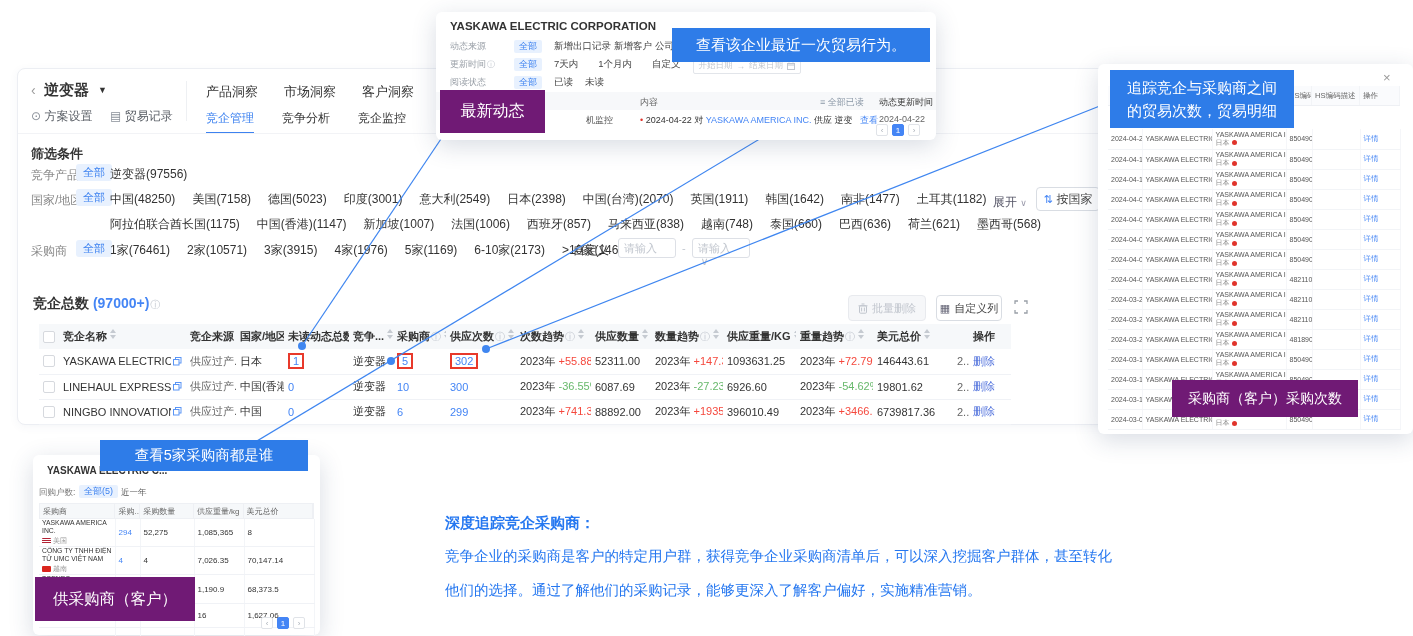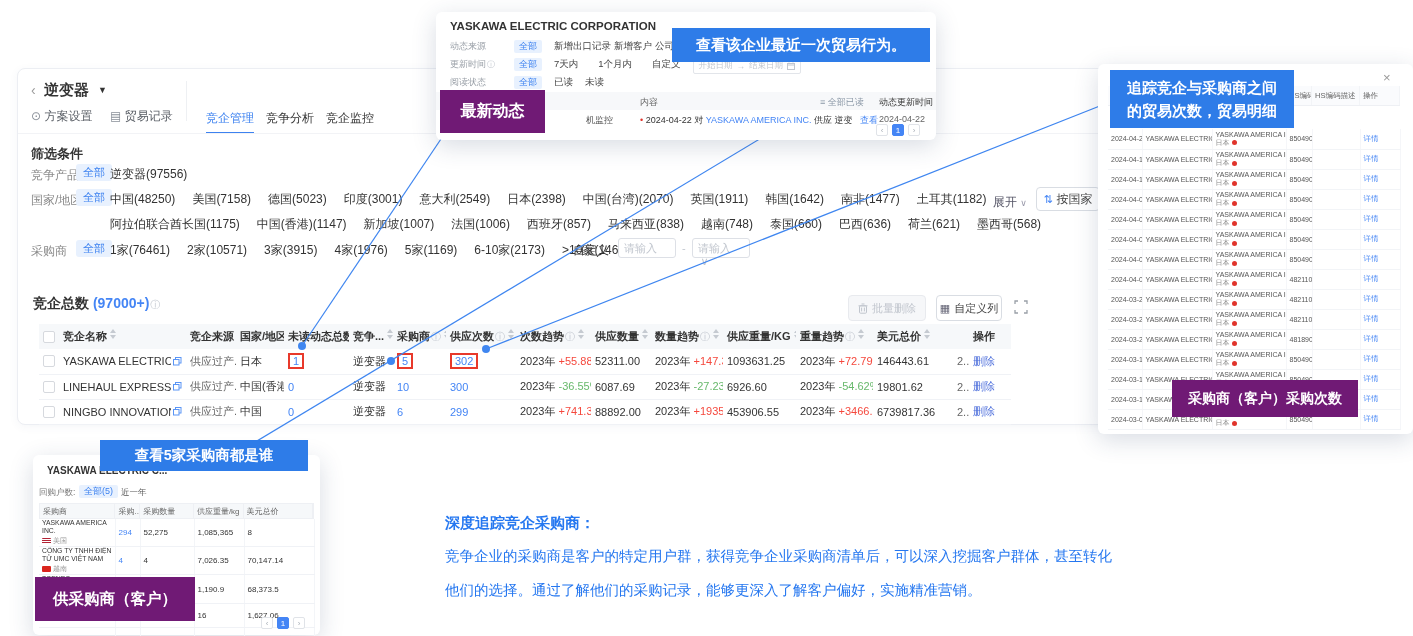--- a/index.html
+++ b/index.html
@@ -1,20 +1,20 @@
 <!DOCTYPE html>
 <html><head>
 <meta charset="utf-8">
 <style>
 *{margin:0;padding:0;box-sizing:border-box}
 body{font-family:"Liberation Sans","DejaVu Sans",sans-serif;width:1413px;height:636px;position:relative;overflow:hidden;background:#fff;color:#333}
 .abs{position:absolute}
 .card{position:absolute;background:#fff;border:1px solid #eceef3;border-radius:8px;box-shadow:0 2px 10px rgba(60,80,120,.05)}
 .popup{position:absolute;background:#fff;border-radius:6px;box-shadow:0 6px 24px rgba(40,60,100,.18)}
-.callout{position:absolute;color:#fff;font-weight:bold;display:flex;flex-direction:column;align-items:center;justify-content:center;z-index:12;text-align:center;line-height:1.55}
+.callout{position:absolute;color:#fff;font-weight:normal;display:flex;flex-direction:column;align-items:center;justify-content:center;z-index:12;text-align:center;line-height:1.55}
 .callout.blue{background:#2E7CE8}
 .callout.orange{background:#701a75}
 .pill{background:#e8f1fe;color:#3d82f0;border-radius:3px;padding:1px 7px;display:inline-block}
 .lnk{color:#4485f5;cursor:pointer}
 .lnk2{color:#4485f5;cursor:pointer}
 .del{color:#4a6cdb;cursor:pointer}
 .boxed{border:2px solid #e8392b;padding:0 3px;display:inline-block}
 .up{color:#f5483d}
 .down{color:#68b96c}
 .muted{color:#666}
@@ -82,21 +82,28 @@
 
   <span class="abs" style="left:13px;top:13px;font-size:14px;color:#999">‹</span>
   <span class="abs" style="left:26px;top:12px;font-size:15px;font-weight:bold;color:#333">逆变器</span>
   <span class="abs" style="left:80px;top:16px;font-size:9px;color:#333">▼</span>
 
   <span class="abs" style="left:13px;top:39px;font-size:12px;color:#5a5f66;cursor:pointer"><span style="color:#8a9099">⊙</span> <span>方案设置</span></span>
   <span class="abs" style="left:92px;top:39px;font-size:12px;color:#5a5f66;cursor:pointer"><span style="color:#8a9099">▤</span> <span>贸易记录</span></span>
 
   <div class="abs" style="left:168px;top:12px;width:1px;height:40px;background:#eef0f3"></div>
 
-  <div class="abs" style="left:188px;top:41px;display:flex;gap:12px">
+  <div class="abs" style="left:188px;top:14px;display:flex;gap:26px">
+
+  <span class="tab">产品洞察</span>
+      <span class="tab">市场洞察</span>
+      <span class="tab">客户洞察</span>
+      <span class="tab active">竞企洞察</span>
+    </div>
+  <div class="abs" style="left:188px;top:41px;display:flex;gap:28px">
 
   <span class="subtab active">竞企管理</span>
       <span class="subtab">竞争分析</span>
       <span class="subtab">竞企监控</span>
     </div>
 
   <div class="abs" style="left:0;top:64px;width:100%;height:1px;background:#f2f3f6"></div>
 
   <div class="abs" style="left:13px;top:76px;font-size:13px;font-weight:bold;color:#333">筛选条件</div>
 
@@ -306,21 +313,21 @@
           </td>
           <td class="muted">供应过产...</td>
           <td>中国</td>
           <td><span class="lnk">0</span></td>
           <td>逆变器</td>
           <td><span class="lnk">6</span></td>
           <td><span class="lnk">299</span></td>
           <td><span>2023年</span> <span class="up">+741.3...</span></td>
           <td>88892.00</td>
           <td><span>2023年</span> <span class="up">+19359.2...</span></td>
-          <td>453906.55</td>
+          <td>396010.49</td>
           <td><span>2023年</span> <span class="up">+3466.66%</span></td>
           <td>6739817.36</td>
           <td class="muted">2...</td>
           <td><span class="del">删除</span></td>
         </tr>
       </tbody>
   </table>
 </div>
 
 <div class="popup" style="left:436px;top:12px;width:500px;height:128px;z-index:10">

